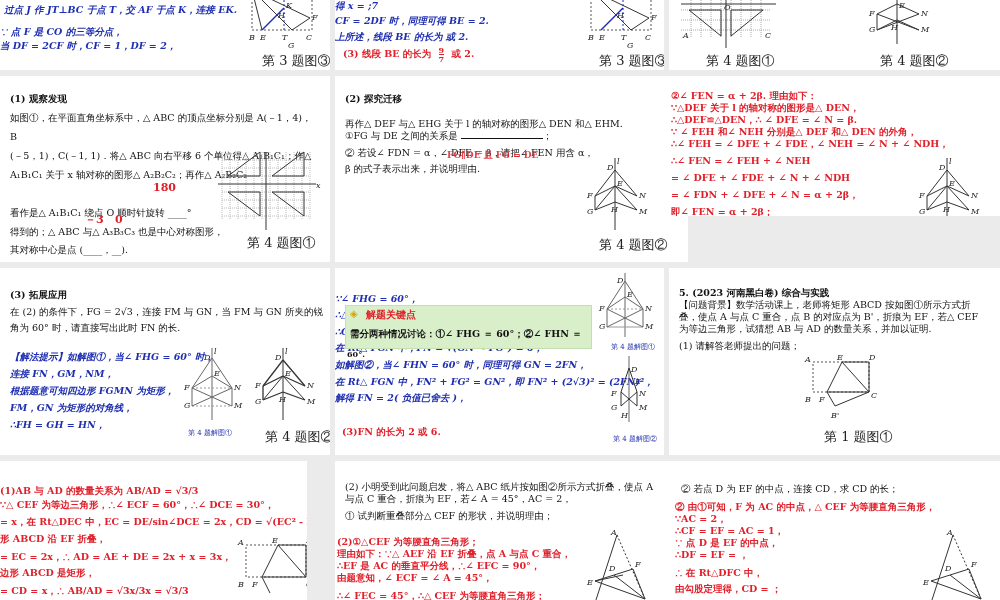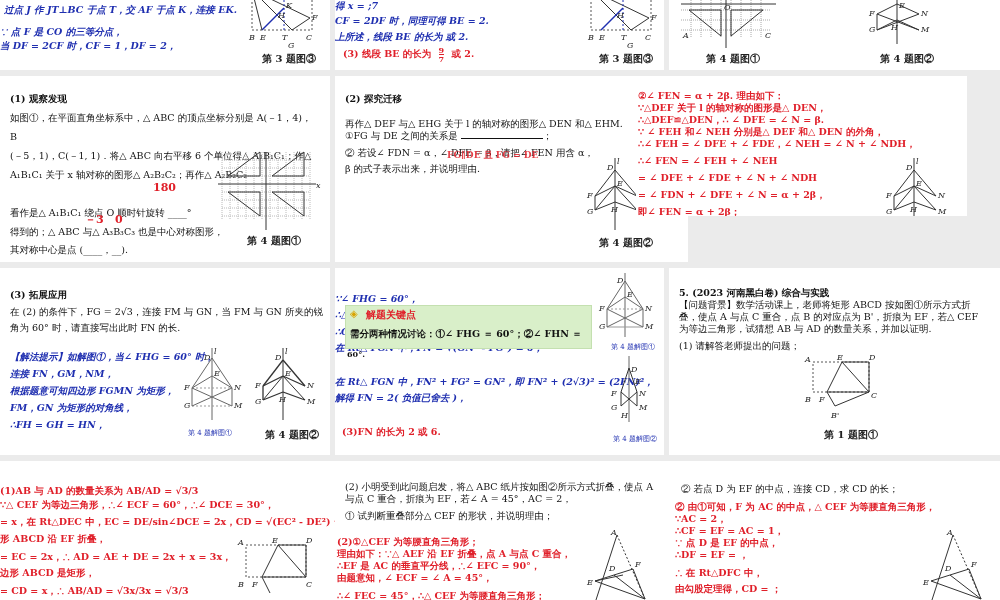--- a/index.html
+++ b/index.html
@@ -3,21 +3,21 @@
 <meta charset="utf-8">
 <style>
   html,body{margin:0;padding:0;}
   body{width:1000px;height:600px;overflow:hidden;background:#ebebeb;position:relative;
        font-family:"DejaVu Serif","Liberation Serif",serif;}
   .slide{position:absolute;background:#fff;overflow:hidden;}
   .t{position:absolute;white-space:nowrap;font-size:9.5px;line-height:12px;color:#111;}
   .b{font-weight:bold;}
   .blue{color:#1f2fb0;font-weight:bold;font-style:italic;}
   .red{color:#e0202a;font-weight:bold;}
-  .cap{position:absolute;font-size:10px;color:#222;white-space:nowrap;font-weight:bold;}
+  .cap{position:absolute;font-size:13px;color:#222;white-space:nowrap;}
   .capb{position:absolute;font-size:7px;color:#1f2fb0;white-space:nowrap;}
   svg{position:absolute;overflow:visible;}
   svg text{font-family:"DejaVu Serif",serif;font-style:italic;font-size:8px;fill:#222;}
   .keybox{position:absolute;background:#d9efc9;border:1px solid #c4e0b0;}
   .blank{display:inline-block;border-bottom:1px solid #111;}
 </style>
 </head>
 <body>
 
 <div class="slide" style="left:0;top:0;width:330px;height:70px;">
@@ -188,21 +188,21 @@
       <text x="30" y="28">E</text>
     <text x="0" y="40">F</text>
       <text x="0" y="56">G</text>
       <text x="24" y="54">H</text>
     <text x="52" y="40">N</text>
       <text x="52" y="56">M</text>
   </svg>
   <div class="cap" style="left:264px;top:160px;">第 4 题图②</div>
 </div>
 
-<div class="slide" style="left:636px;top:76px;width:331px;height:140px;">
+<div class="slide" style="left:669px;top:76px;width:331px;height:140px;">
   <div class="t red" style="left:2px;top:14px;">②∠ FEN = α + 2β. 理由如下：</div>
   <div class="t red" style="left:2px;top:26px;">∵△DEF 关于 l 的轴对称的图形是△ DEN，</div>
   <div class="t red" style="left:2px;top:38px;">∴△DEF≌△DEN，∴ ∠ DFE = ∠ N = β.</div>
   <div class="t red" style="left:2px;top:50px;">∵ ∠ FEH 和∠ NEH 分别是△ DEF 和△ DEN 的外角，</div>
   <div class="t red" style="left:2px;top:62px;">∴∠ FEH = ∠ DFE + ∠ FDE，∠ NEH = ∠ N + ∠ NDH，</div>
   <div class="t red" style="left:2px;top:79px;">∴∠ FEN = ∠ FEH + ∠ NEH</div>
   <div class="t red" style="left:2px;top:96px;">= ∠ DFE + ∠ FDE + ∠ N + ∠ NDH</div>
   <div class="t red" style="left:2px;top:113px;">= ∠ FDN + ∠ DFE + ∠ N = α + 2β，</div>
   <div class="t red" style="left:2px;top:130px;">即∠ FEN = α + 2β；</div>
   <svg style="left:250px;top:82px" width="60" height="75">
@@ -279,20 +279,21 @@
       <text x="52" y="56">M</text>
   </svg>
   <div class="cap" style="left:265px;top:160px;">第 4 题图②</div>
 </div>
 
 <div class="slide" style="left:335px;top:268px;width:329px;height:187px;">
   <div class="t blue" style="left:0px;top:25px;">∵∠ FHG = 60°，</div>
   <div class="t blue" style="left:0px;top:41px;">∴△</div>
   <div class="t blue" style="left:0px;top:58px;">∴G</div>
   <div class="t blue" style="left:0px;top:74px;">在 Rt△ FGN 中，FN = √(GN² - FG²) = 6；</div>
+  <div class="t blue" style="left:0px;top:91px;">如解图②，当∠ FHN = 60° 时，同理可得 GN = 2FN，</div>
   <div class="t blue" style="left:0px;top:108px;text-align:center;">在 Rt△ FGN 中，FN² + FG² = GN²，即 FN² + (2√3)² = (2FN)²，</div>
   <div class="t blue" style="left:0px;top:124px;">解得 FN = 2( 负值已舍去 )，</div>
   <div class="t red" style="left:7px;top:158px;">(3)FN 的长为 2 或 6.</div>
   <div class="keybox" style="left:10px;top:37px;width:245px;height:42px;">
     <span style="position:absolute;left:4px;top:2px;font-size:10px;color:#d9a400;">◈</span>
     <div class="t red" style="left:20px;top:3px;font-size:10px;">解题关键点</div>
     <div class="t b" style="left:4px;top:22px;font-size:9.5px;">需分两种情况讨论：①∠ FHG ＝ 60°；②∠ FHN ＝</div>
   </div>
   <div class="t b" style="left:12px;top:80px;font-size:8px;">60°.</div>
   <svg style="left:268px;top:5px" width="50" height="65">
@@ -353,21 +354,21 @@
       <text x="34" y="2">E</text>
       <text x="66" y="2">D</text>
     <text x="2" y="44">B</text>
       <text x="16" y="44">F</text>
       <text x="68" y="40">C</text>
     <text x="28" y="60">B'</text>
   </svg>
   <div class="cap" style="left:155px;top:160px;">第 1 题图①</div>
 </div>
 
-<div class="slide" style="left:0;top:461px;width:307px;height:139px;padding-left:40px;">
+<div class="slide" style="left:0;top:461px;width:307px;height:139px;">
   <div class="t red" style="left:0px;top:24px;">(1)AB 与 AD 的数量关系为   AB/AD = √3/3</div>
   <div class="t red" style="left:0px;top:38px;">∵△ CEF 为等边三角形，∴∠ ECF = 60°，∴∠ DCE = 30°，</div>
   <div class="t red" style="left:0px;top:55px;">= x，在 Rt△DEC 中，EC =   DE/sin∠DCE = 2x，CD = √(EC² - DE²)  √3</div>
   <div class="t red" style="left:0px;top:72px;">形 ABCD 沿 EF 折叠，</div>
   <div class="t red" style="left:0px;top:90px;">= EC = 2x，∴ AD = AE + DE = 2x + x = 3x，</div>
   <div class="t red" style="left:0px;top:106px;">边形 ABCD 是矩形，</div>
   <div class="t red" style="left:0px;top:124px;">= CD =   x，∴   AB/AD = √3x/3x = √3/3</div>
   <svg style="left:240px;top:80px" width="80" height="60">
     <rect x="6" y="4" width="60" height="32" fill="none" stroke="#555" stroke-dasharray="2,2"></rect>
     <line x1="38" y1="4" x2="66" y2="4" stroke="#333"></line>

